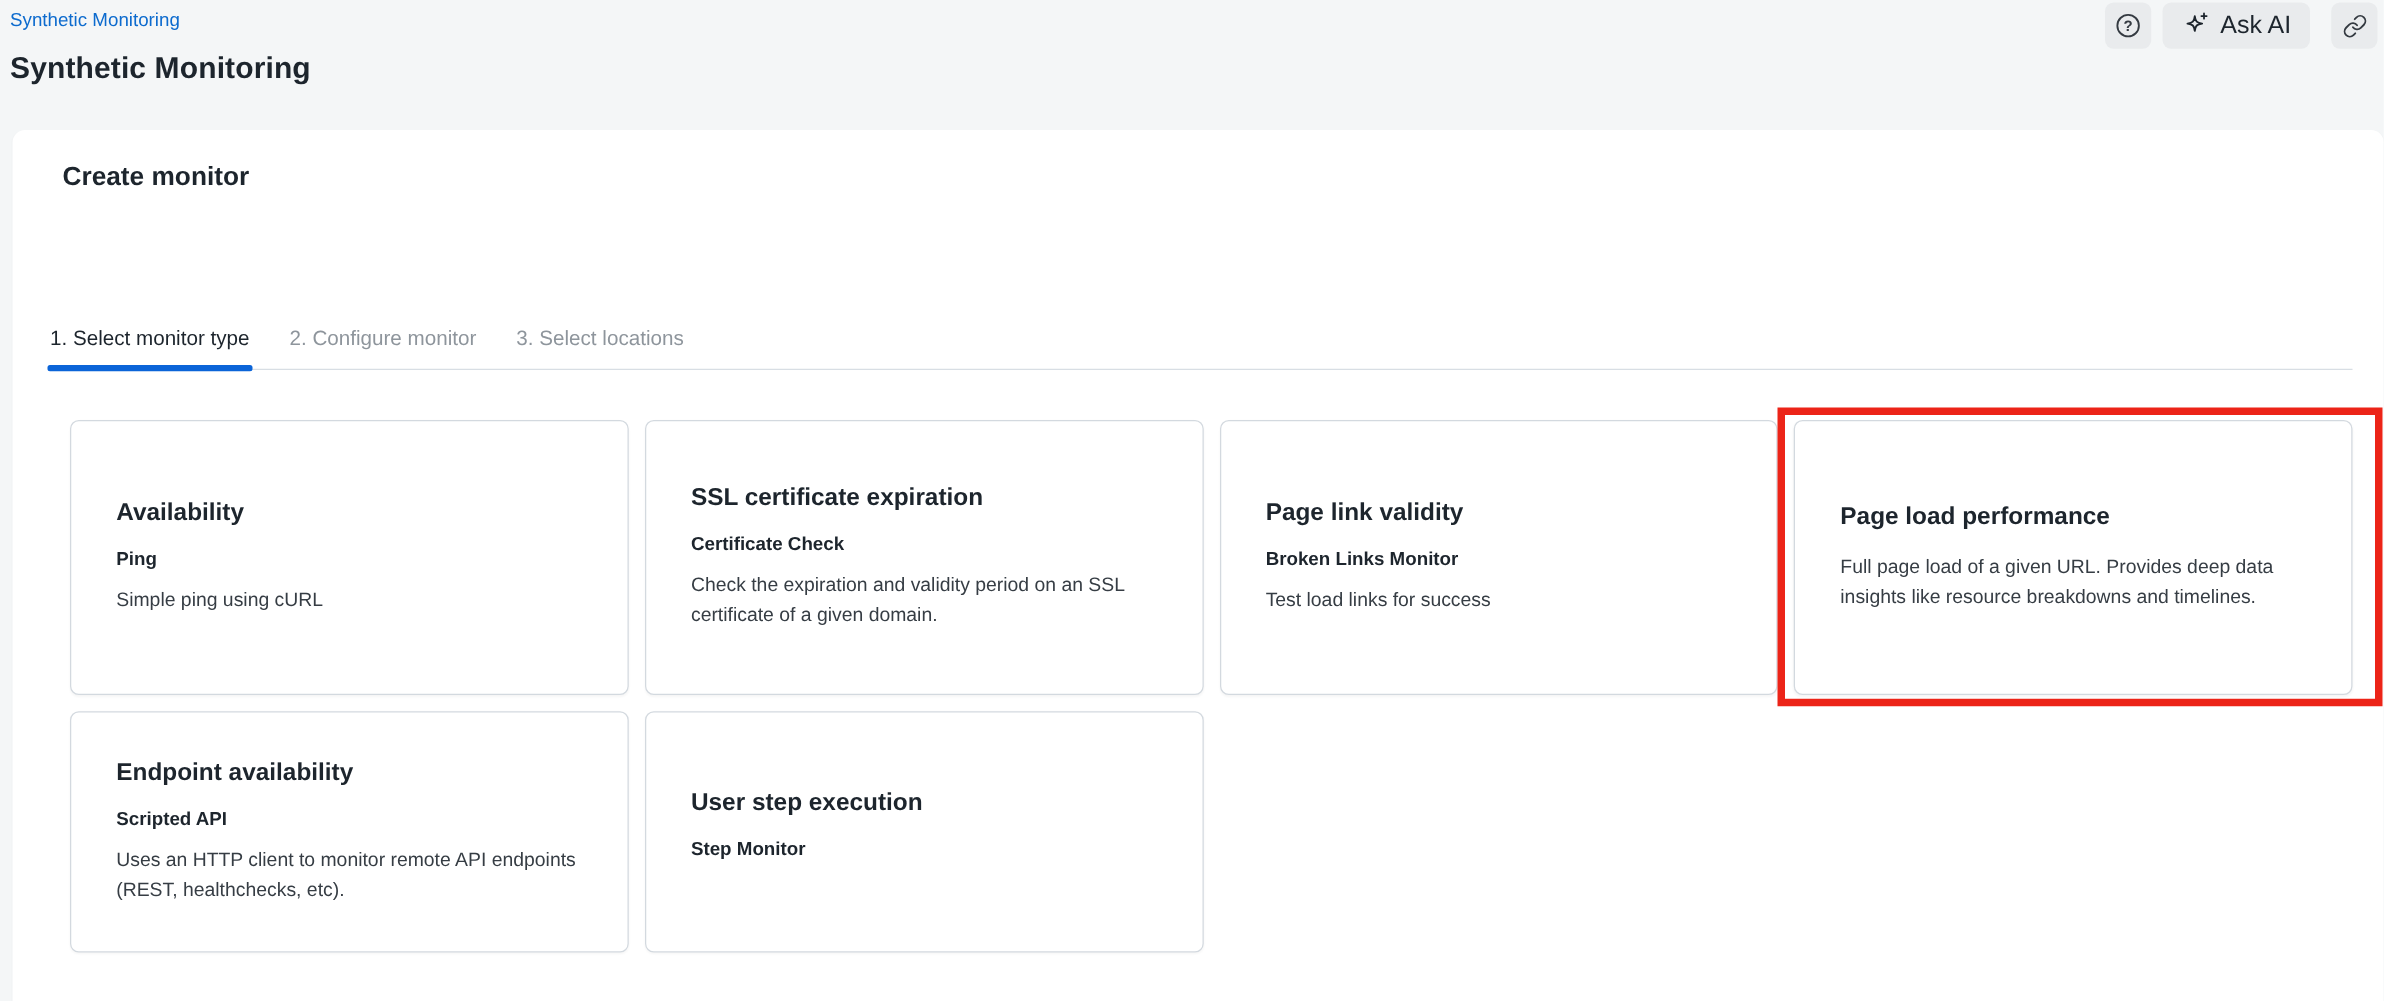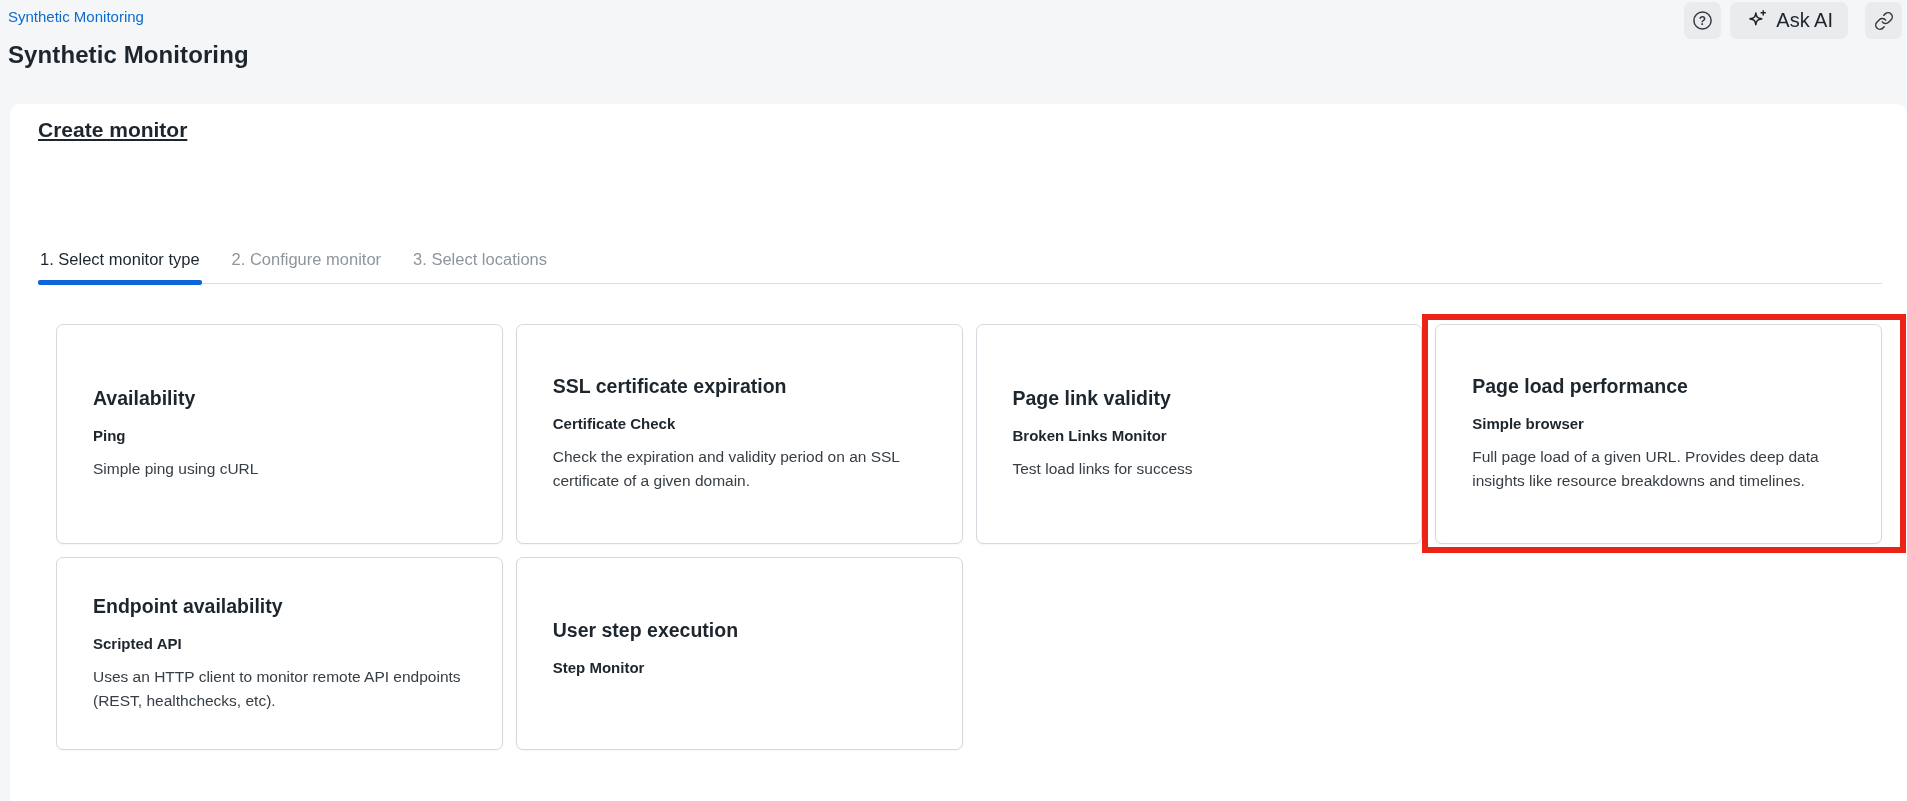--- a/index.html
+++ b/index.html
@@ -45,21 +45,21 @@
   .link-btn{margin-left:8px;}
   .icon-btn svg,.ask-ai-btn svg{display:block;}
   
   .panel{
     position:absolute;left:10px;top:104px;width:1897px;height:740px;
     background:#ffffff;border-radius:10px;
     padding:14px 25px 0 28px;
     box-shadow:0 1px 2px rgba(0,0,0,0.03);
   }
   .panel-heading{
-    margin:0;font-size:21px;font-weight:700;color:var(--heading-dark);text-decoration:underline;
+    margin:12px;font-size:21px;font-weight:700;color:var(--heading-dark);
   }
   
   .tabs{
     margin-top:104px;
     display:flex;gap:28px;
     border-bottom:1px solid var(--divider);
   }
   .tab{
     position:relative;background:none;border:none;padding:4px 2px 14px;
     font-family:inherit;font-size:16.5px;color:var(--inactive-tab);
@@ -176,21 +176,20 @@
           <h3 class="card-title">Page link validity</h3>
           <p class="card-subtitle">Broken Links Monitor</p>
           <p class="card-desc">Test load links for success</p>
         </button>
       </div>
 
       <div class="card-wrap highlighted">
         <div class="highlight-box"></div>
         <button class="card">
           <h3 class="card-title">Page load performance</h3>
-          <p class="card-subtitle">Simple browser</p>
           <p class="card-desc">Full page load of a given URL. Provides deep data insights like resource breakdowns and timelines.</p>
         </button>
       </div>
 
 
       <div class="card-wrap">
         
         <button class="card">
           <h3 class="card-title">Endpoint availability</h3>
           <p class="card-subtitle">Scripted API</p>

